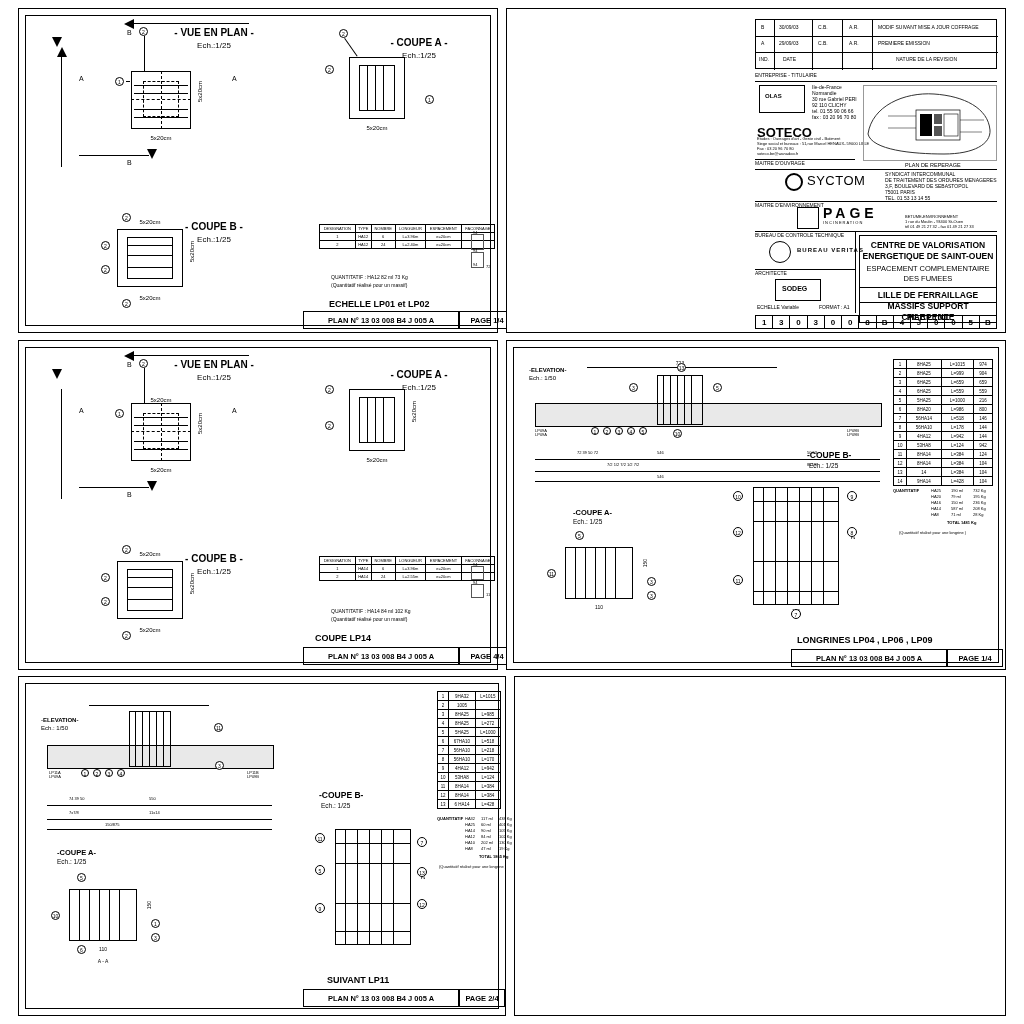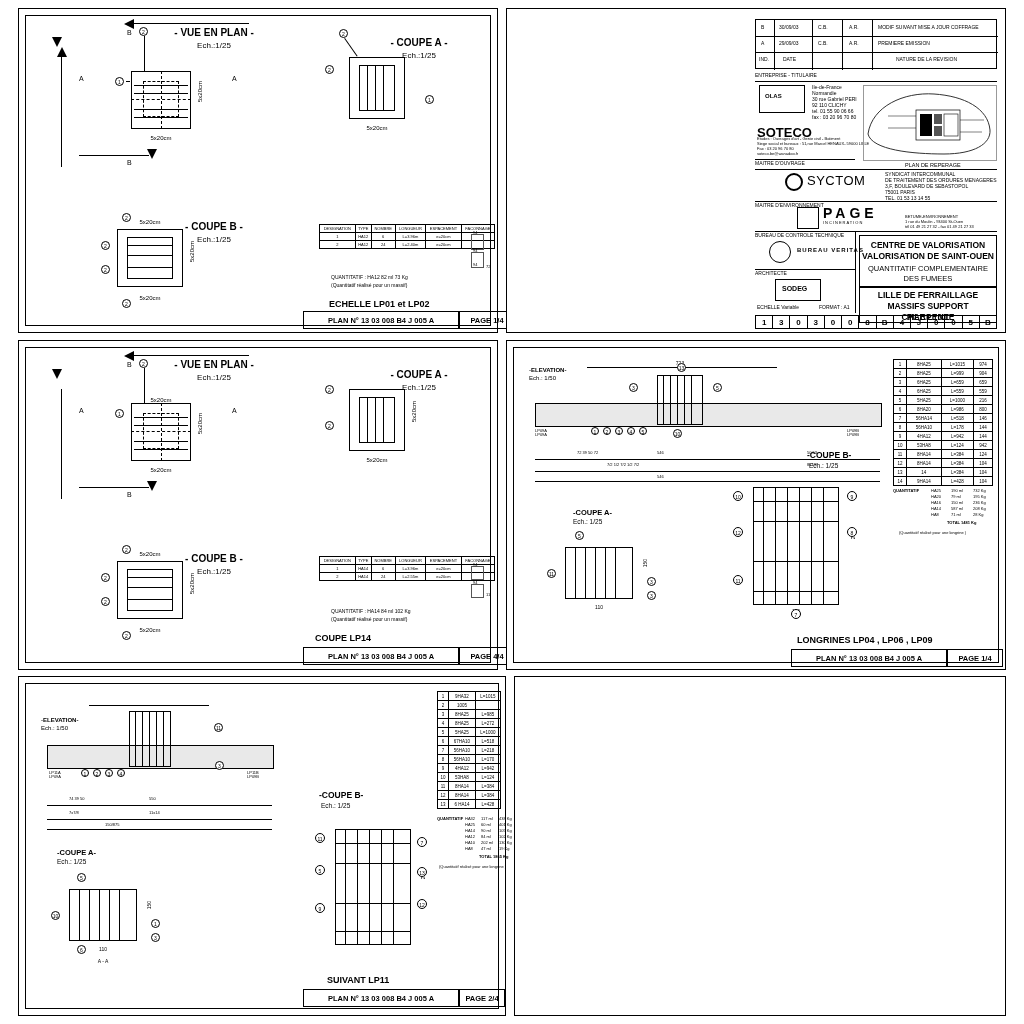--- a/index.html
+++ b/index.html
@@ -232,24 +232,24 @@
     <div class="tiny" style="left:248px;top:224px;">BUREAU DE CONTROLE TECHNIQUE</div>
     <div class="circ" style="left:262px;top:232px;width:22px;height:22px;"></div>
     <div class="tiny" style="left:290px;top:238px;font-size:6px;font-weight:bold;letter-spacing:1px;">BUREAU  VERITAS</div>
     <div class="ln hl" style="left:248px;top:260px;width:100px;"></div>
     <div class="tiny" style="left:248px;top:262px;">ARCHITECTE</div>
     <div class="box" style="left:268px;top:270px;width:46px;height:22px;"></div>
     <div class="tiny" style="left:275px;top:276px;font-size:7px;font-weight:bold;">SODEG</div>
 
     <div class="ln vl" style="left:348px;top:222px;height:82px;"></div>
 
-    <div class="box" style="left:352px;top:226px;width:138px;height:52px;">
+    <div class="box" style="left:352px;top:226px;width:138px;height:68px;">
       <div class="bigTitle" style="top:4px;">CENTRE DE VALORISATION</div>
-      <div class="bigTitle" style="top:15px;">VALORISATION DE SAINT-OUEN</div>
-      <div class="bigTitle" style="top:28px;font-size:7.5px;font-weight:normal;">QUANTITATIF COMPLEMENTAIRE</div>
+      <div class="bigTitle" style="top:15px;">ENERGETIQUE DE SAINT-OUEN</div>
+      <div class="bigTitle" style="top:28px;font-size:7.5px;font-weight:normal;">ESPACEMENT COMPLEMENTAIRE</div>
       <div class="bigTitle" style="top:38px;font-size:7.5px;font-weight:normal;">DES FUMEES</div>
     </div>
     <div class="box" style="left:352px;top:278px;width:138px;height:36px;">
       <div class="bigTitle" style="top:2px;">LILLE DE FERRAILLAGE</div>
       <div class="bigTitle" style="top:13px;">MASSIFS SUPPORT CHARPENTE</div>
       <div class="bigTitle" style="top:24px;">FILE  L10.1</div>
     </div>
 
     <div class="tiny" style="left:250px;top:296px;">ECHELLE  Variable</div>
     <div class="tiny" style="left:312px;top:296px;">FORMAT :  A1</div>

